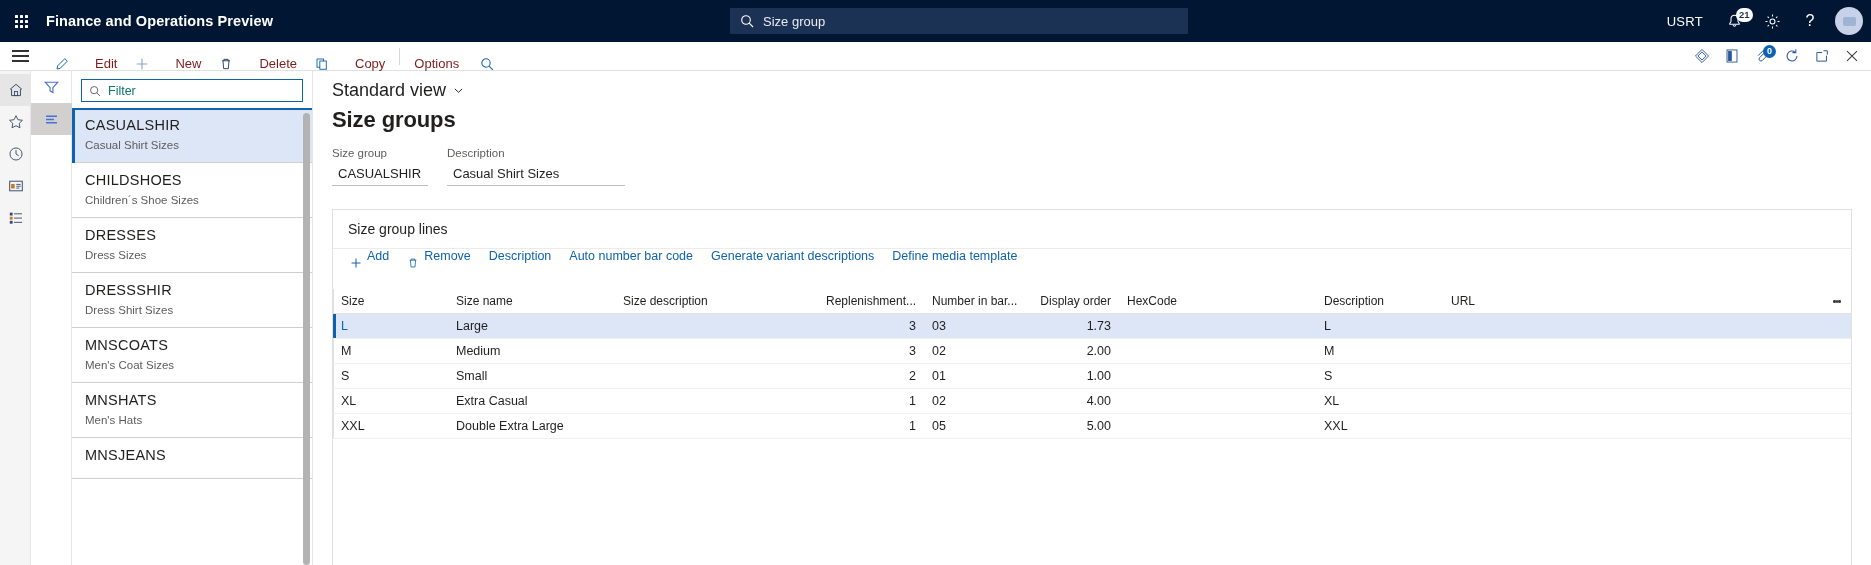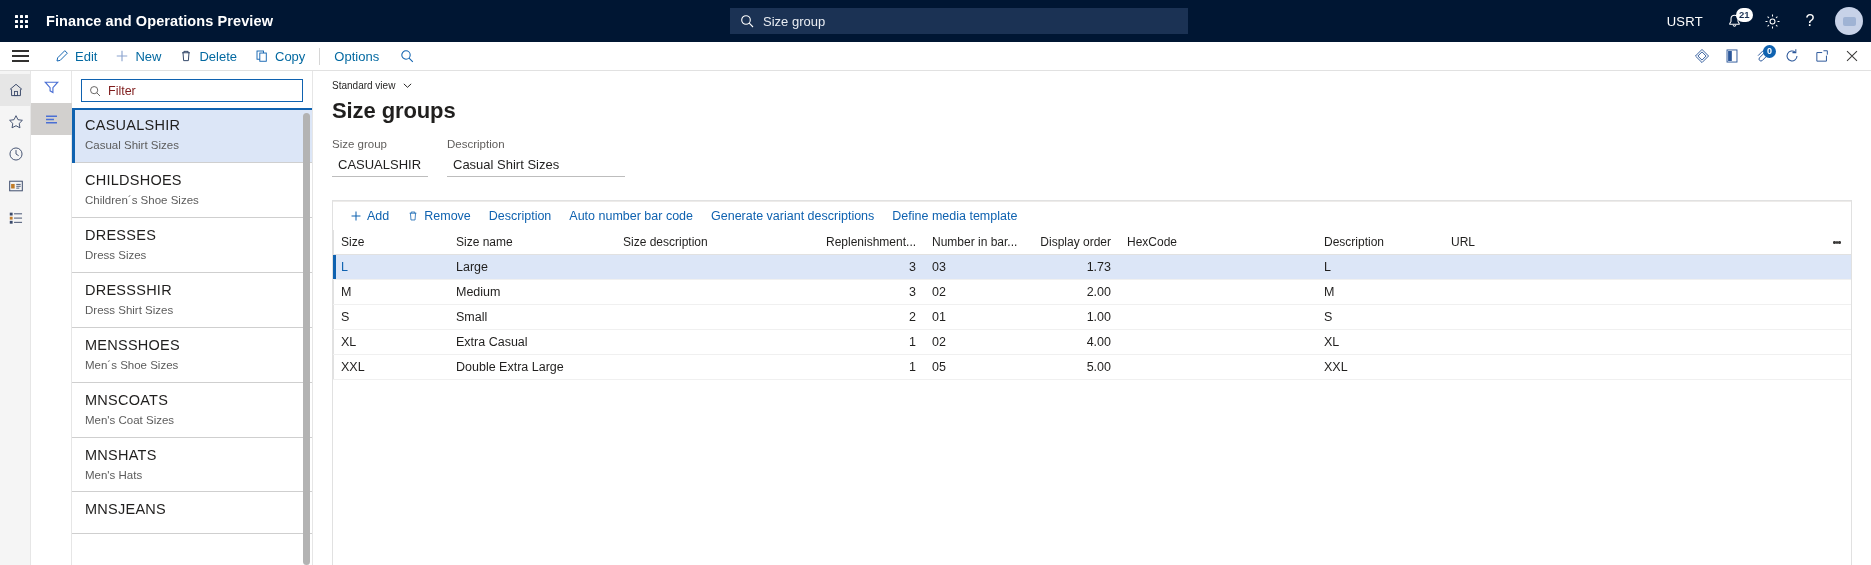--- a/index.html
+++ b/index.html
@@ -111,27 +111,28 @@
   #hamburger {
     width: 36px; height: 29px;
     display: flex; align-items: center; justify-content: center;
     cursor: pointer;
     margin-left: 2px;
   }
   #hamburger .bars { width: 17px; }
   #hamburger .bars i { display: block; height: 1.6px; background: #323130; margin: 3.4px 0; }
   #cmd-left { display: flex; align-items: center; height: 29px; margin-left: 8px; }
   .cmd-btn {
-    display: flex; align-items: center;
+    display: flex; align-items: flex-end;
     height: 29px;
     padding: 0 9px;
     font-size: 13px;
-    color: #0369a1;
+    color: #7f1d1d;
     cursor: pointer;
     white-space: nowrap;
+    gap: 20px;
   }
   .cmd-btn .ci { margin-right: 6px; display: flex; align-items: center; }
   .cmd-sep {
     width: 1px; height: 17px; background: #d6d6d6; margin: 0 5px;
   }
   #cmd-right {
     position: absolute; right: 4px;
     display: flex; align-items: center; height: 29px;
   }
   .cmd-icon-btn {
@@ -197,21 +198,21 @@
   }
   #filter-box-wrap { padding: 8px 9px 6px 9px; }
   #filter-box {
     height: 23px;
     border: 1px solid #0f62b0;
     background: #ffffff;
     display: flex; align-items: center;
     padding: 0 7px;
     cursor: text;
   }
-  #filter-box .ph { color: #7f1d1d; font-size: 12.5px; margin-left: 7px; }
+  #filter-box .ph { color: #0f766e; font-size: 12.5px; margin-left: 7px; }
   #list-scroll { height: calc(100% - 38px); overflow: hidden; position: relative; }
   .list-item {
     padding: 8px 11px 9px 13px;
     border-bottom: 1px solid #cfcfcf;
     cursor: pointer;
     position: relative;
   }
   .list-item.sel {
     background: #dce6f7;
     border-top: 2px solid #0f62b0;
@@ -251,21 +252,21 @@
   
   #main {
     flex: 1 1 auto;
     background: #ffffff;
     overflow: hidden;
     position: relative;
   }
   #view-selector {
     display: inline-flex; align-items: center;
     margin: 9px 0 0 19px;
-    font-size: 10px;
+    font-size: 18px;
     color: #201f1e;
     cursor: pointer;
   }
   #view-selector .chev { margin-left: 7px; display:block;}
   #page-title {
     font-size: 22px;
     font-weight: bold;
     color: #201f1e;
     margin: 6px 0 0 19px;
     letter-spacing: -0.1px;
@@ -303,32 +304,32 @@
     color: #201f1e;
     padding: 11px 15px 11px 15px;
   }
   #grid-toolbar {
     display: flex; align-items: center;
     border-top: 1px solid #edebe9;
     height: 29px;
     padding-left: 8px;
   }
   .tb-link {
-    display: flex; align-items: center;
+    display: flex; 
     font-size: 12.5px;
     color: #0f62b0;
     padding: 0 9px;
     height: 29px;
     cursor: pointer;
     white-space: nowrap;
   }
   .tb-link .ci { margin-right: 5px; display:flex; align-items:center;}
 
   
-  #grid { position: relative; }
+  #grid { position: relative; margin-top: 12px; }
   #grid-head {
     display: flex;
     height: 25px;
     align-items: center;
     border-bottom: 1px solid #e1e1e1;
     position: relative;
     font-size: 12px;
     color: #201f1e;
   }
   .gh {
@@ -596,24 +597,20 @@
       </div>
       <div class="list-item">
         <div class="li-code">DRESSES</div>
         <div class="li-desc">Dress Sizes</div>
       </div>
       <div class="list-item">
         <div class="li-code">DRESSSHIR</div>
         <div class="li-desc">Dress Shirt Sizes</div>
       </div>
       <div class="list-item">
-        <div class="li-code">MENSSHOES</div>
-        <div class="li-desc">Men´s Shoe Sizes</div>
-      </div>
-      <div class="list-item">
         <div class="li-code">MNSCOATS</div>
         <div class="li-desc">Men's Coat Sizes</div>
       </div>
       <div class="list-item">
         <div class="li-code">MNSHATS</div>
         <div class="li-desc">Men's Hats</div>
       </div>
       <div class="list-item">
         <div class="li-code">MNSJEANS</div>
         <div class="li-desc"></div>
@@ -640,20 +637,21 @@
         <div class="hf-label">Size group</div>
         <div class="hf-input">CASUALSHIR</div>
       </div>
       <div class="hf" id="hf-desc">
         <div class="hf-label">Description</div>
         <div class="hf-input">Casual Shirt Sizes</div>
       </div>
     </div>
 
     <div id="section-card">
+      <div id="section-title">Size group lines</div>
 
       <div id="grid-toolbar">
         <div class="tb-link">
           <span class="ci">
             <svg width="12" height="12" viewBox="0 0 14 14">
                 <path d="M7 1.8v10.4M1.8 7h10.4" stroke="#0f62b0" stroke-width="1.2"></path>
               </svg>
           </span>
           <span>Add</span>
         </div>

